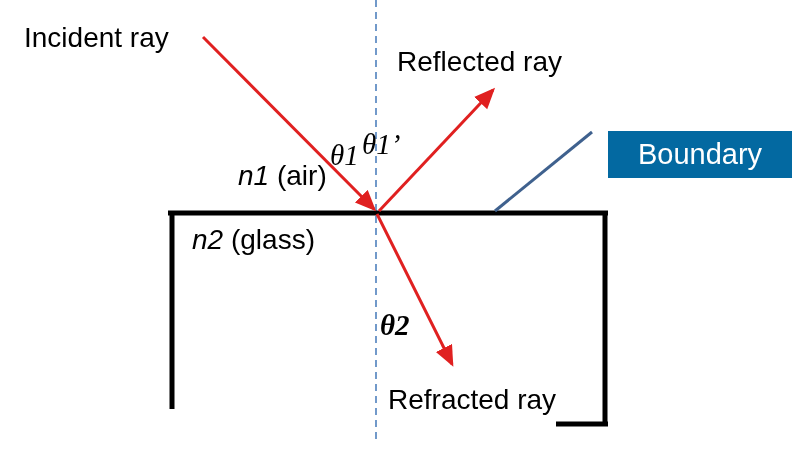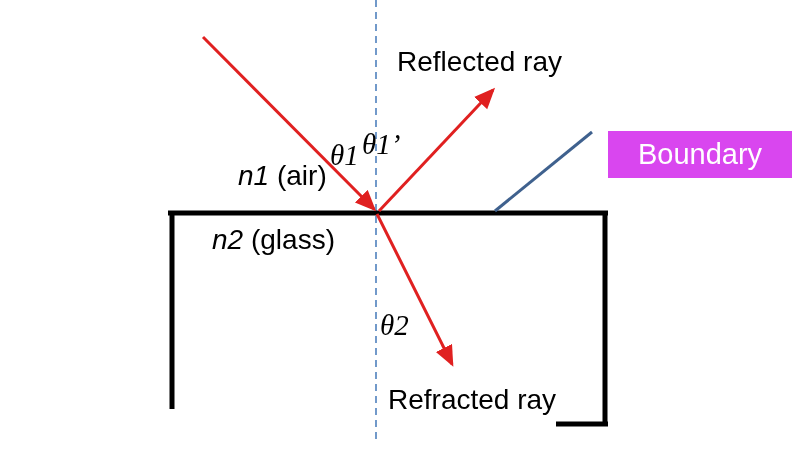--- a/index.html
+++ b/index.html
@@ -26,36 +26,36 @@
     position: absolute;
     white-space: nowrap;
     color: #000000;
     font-size: 28px;
     line-height: 1.15;
   }
   .lbl-incident  { left: 24px;  top: 22px; }
   .lbl-reflected { left: 397px; top: 46px; }
   .lbl-refracted { left: 388px; top: 384px; }
   .lbl-n1 { left: 198px; top: 160px; margin-left: 40px; }
-  .lbl-n2 { left: 192px; top: 224px; margin-left: 20px; }
+  .lbl-n2 { left: 192px; top: 224px; }
   .sym {
     font-style: italic;
   }
   .theta {
     position: absolute;
     white-space: nowrap;
     color: #000000;
     font-family: "Liberation Serif", serif;
     font-style: italic;
     font-size: 29px;
     line-height: 1.1;
   }
   .theta-1       { left: 330px; top: 140px; }
   .theta-1prime  { left: 362px; top: 129px; }
-  .theta-2       { left: 380px; top: 310px; }
+  .theta-2       { left: 380px; top: 310px; font-weight: bold; }
   .boundary-box {
     position: absolute;
     left: 608px;
     top: 131px;
     width: 184px;
     height: 47px;
     display: flex;
     align-items: center;
     justify-content: center;
     color: #ffffff;
@@ -81,20 +81,21 @@
     <line x1="605" y1="211" x2="605" y2="426" stroke-width="5" stroke="#000000"></line>
     <line x1="556" y1="424" x2="608" y2="424" stroke-width="5" stroke="#000000"></line>
 
     <line x1="203" y1="37" x2="374" y2="209" stroke-width="3" marker-end="url(#arrowhead)" stroke="#e02020"></line>
     <line x1="379" y1="211" x2="493" y2="90" stroke-width="3" marker-end="url(#arrowhead)" stroke="#e02020"></line>
     <line x1="377" y1="214" x2="452" y2="364" stroke-width="3" marker-end="url(#arrowhead)" stroke="#e02020"></line>
 
     <line x1="592" y1="132" x2="495" y2="211" stroke-width="3" stroke="#3f618e"></line>
   </svg>
 
+  <div class="lbl lbl-incident">Incident ray</div>
 
   <div class="lbl lbl-reflected">Reflected ray</div>
 
   <div class="lbl lbl-refracted">Refracted ray</div>
 
   <div class="theta theta-1">θ1</div>
 
   <div class="theta theta-1prime">θ1’</div>
 
   <div class="theta theta-2">θ2</div>
@@ -102,17 +103,17 @@
   <div class="lbl lbl-n1">
     <span class="sym">n1</span>
     <span>(air)</span>
   </div>
 
   <div class="lbl lbl-n2">
     <span class="sym">n2</span>
     <span>(glass)</span>
   </div>
 
-  <div class="boundary-box" style="background: #d946ef; color: rgb(255, 255, 255);">
+  <div class="boundary-box" style="background: #0369a1; color: rgb(255, 255, 255);">
     <span>Boundary</span>
   </div>
 
 </div>
 
 </body></html>

